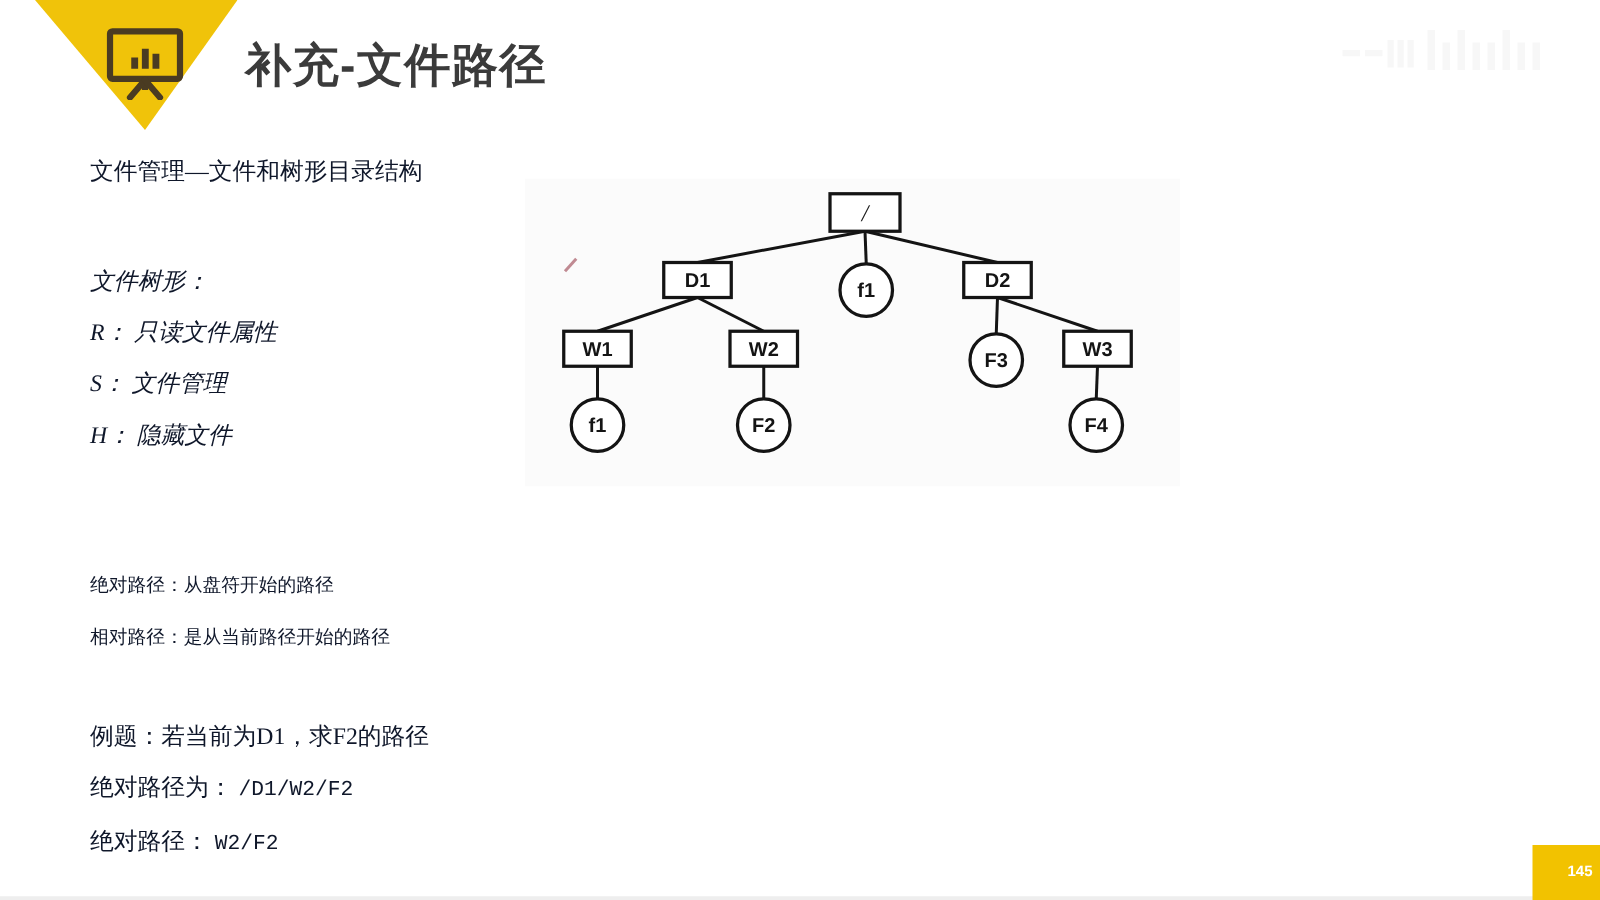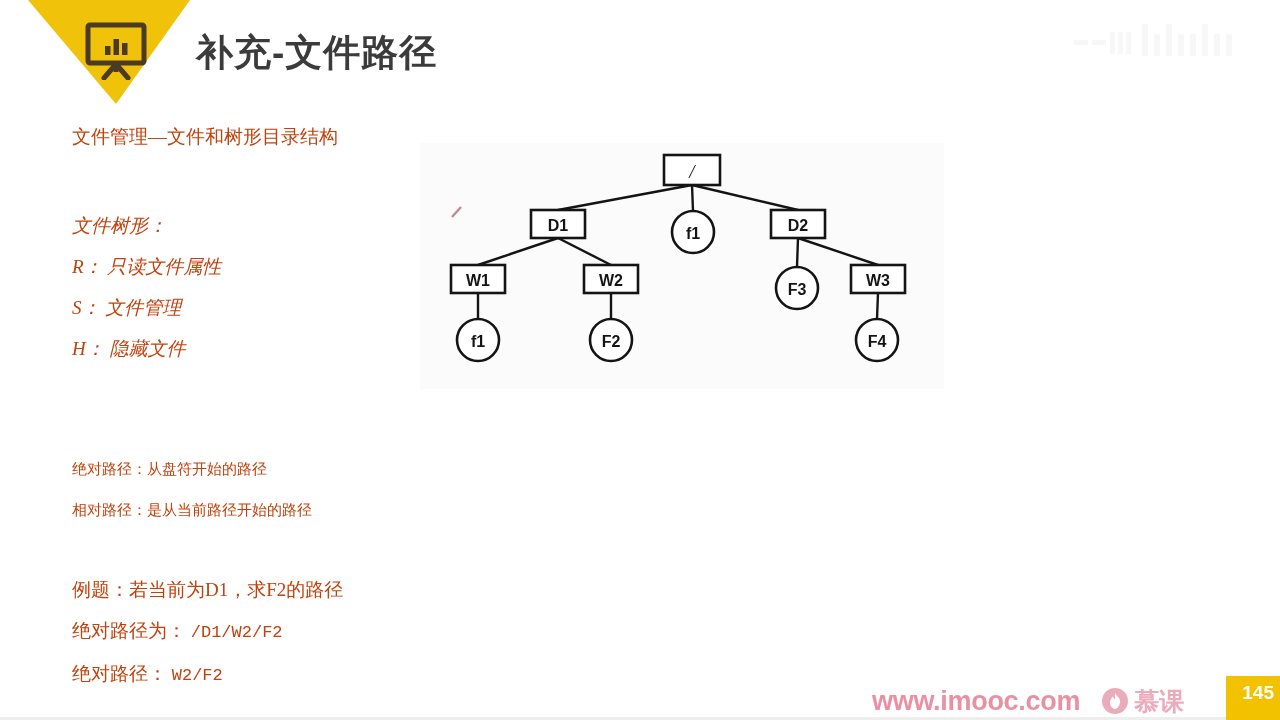--- a/index.html
+++ b/index.html
@@ -53,21 +53,21 @@
     right: 14px;
     top: 18px;
     width: 200px;
     height: 52px;
     opacity: 0.55;
   }
 
   
   .body-text {
     position: absolute;
-    color: #c2410c;
+    color: #0f172a;
     font-family: "Liberation Serif", "DejaVu Serif", serif;
     white-space: nowrap;
   }
   .lead-line {
     left: 72px;
     top: 124px;
     font-size: 19px;
   }
   .attr-block {
     left: 72px;
@@ -194,21 +194,21 @@
     bottom: 0;
     width: 54px;
     height: 44px;
     background: #f2c200;
   }
   .page-number {
     position: absolute;
     right: 6px;
     bottom: 16px;
     font-family: "Liberation Sans", "DejaVu Sans", sans-serif;
-    font-size: 19px;
+    font-size: 12px;
     font-weight: bold;
     color: #ffffff;
     z-index: 3;
   }
   .footer-rule {
     position: absolute;
     left: 0;
     bottom: 0;
     width: 1280px;
     height: 3px;
@@ -348,27 +348,16 @@
           <text x="457" y="198" class="node-label">F4</text>
         </g>
       </svg>
 
     <svg style="position:absolute;left:30px;top:62px;" width="14" height="14" viewBox="0 0 14 14">
       <line x1="2" y1="12" x2="11" y2="2" stroke="#c08a92" stroke-width="2.4"></line>
     </svg>
   </div>
 
   <div class="footer-rule"></div>
-  <div class="footer-wm">
-    <span class="footer-url">www.imooc.com</span>
-    <span class="footer-brand">
-      <span class="flame-badge">
-        <svg width="14" height="16" viewBox="0 0 14 16">
-          <path d="M7 0 C9 4 13 5 12 9.5 C11.3 13.4 9 16 7 16 C5 16 2.4 13.8 2 10 C1.6 6.6 4 5.5 4.6 3.2 C5.4 5.2 6.4 5.6 7 6.4 C7.2 4.4 6.6 2.2 7 0 Z" fill="#ffffff"></path>
-        </svg>
-      </span>
-      <span class="footer-brand-text">慕课</span>
-    </span>
-  </div>
   <div class="corner-fold"></div>
   <div class="page-number">145</div>
 
 </div>
 
 </body></html>

